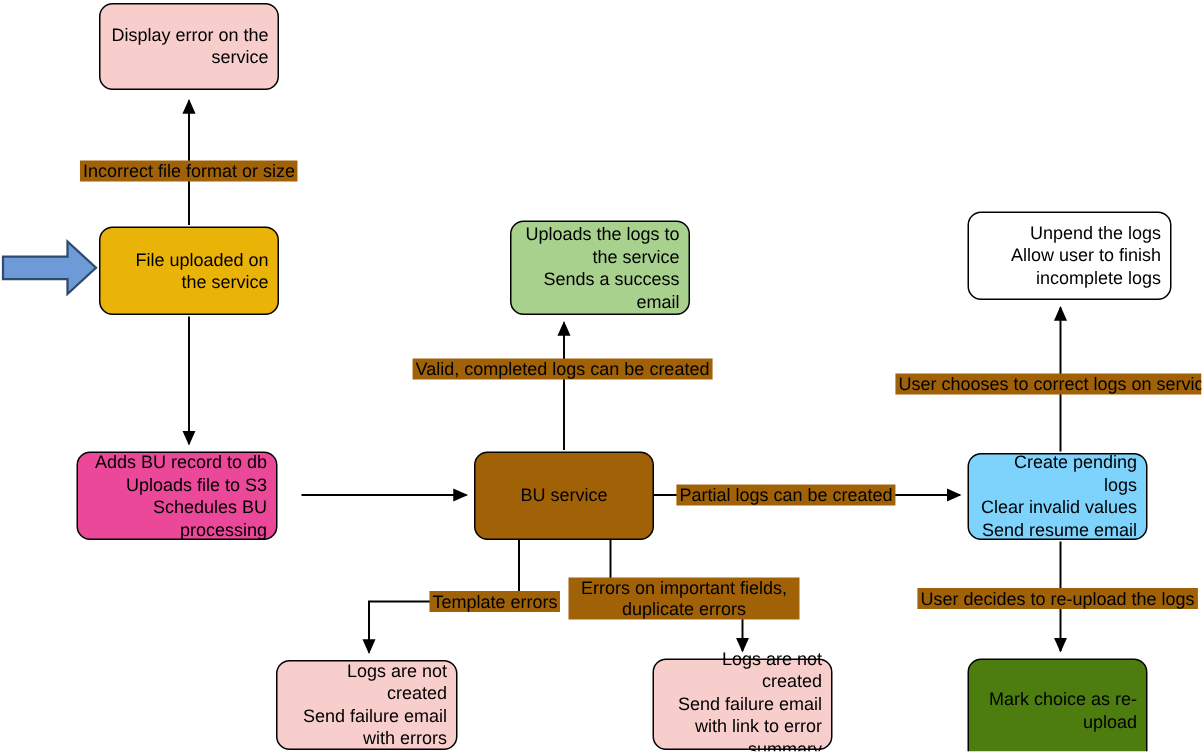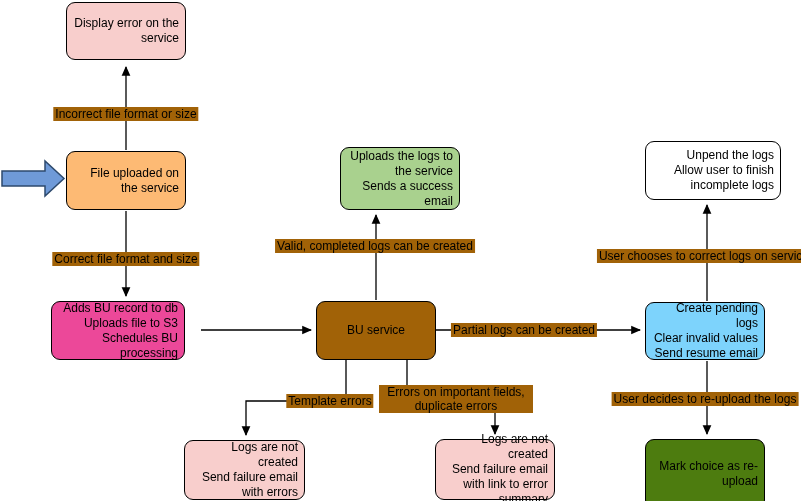--- a/index.html
+++ b/index.html
@@ -72,21 +72,21 @@
     <line x1="707" y1="301" x2="707" y2="205" stroke="#000" stroke-width="1.3" marker-end="url(#arr)"></line>
     <line x1="707" y1="361" x2="707" y2="434" stroke="#000" stroke-width="1.3" marker-end="url(#arr)"></line>
     <polyline points="346,360 346,401 246,401 246,435" fill="none" stroke="#000" stroke-width="1.3" marker-end="url(#arr)"></polyline>
     <polyline points="407,360 407,400 495,400 495,434" fill="none" stroke="#000" stroke-width="1.3" marker-end="url(#arr)"></polyline>
   </svg>
 
   <div class="node" style="left: 66px; top: 2px; width: 120px; height: 58px; background-color: rgb(248, 206, 204);">
     <span>Display error on the service</span>
   </div>
 
-  <div class="node" style="left: 66px; top: 151px; width: 120px; height: 59px; background-color: #fdba74;">
+  <div class="node" style="left: 66px; top: 151px; width: 120px; height: 59px; background-color: #eab308;">
     <span>File uploaded on the service</span>
   </div>
 
   <div class="node" style="left: 51px; top: 301px; width: 134px; height: 59px; background-color: #ec4899;">
     <span>Adds BU record to db
 Uploads file to S3
 Schedules BU processing</span>
   </div>
 
   <div class="node" style="left: 316px; top: 301px; width: 120px; height: 59px; background-color: #a16207;">
@@ -118,21 +118,20 @@
 Send failure email with errors</span>
   </div>
 
   <div class="node" style="left: 435px; top: 439px; width: 120px; height: 61px; background-color: rgb(248, 206, 204);">
     <span>Logs are not created
 Send failure email with link to error summary</span>
   </div>
 
   <div class="edge-label" style="left:126px; top:114px;">Incorrect file format or size</div>
 
-  <div class="edge-label" style="left:126px; top:259px;">Correct file format and size</div>
 
   <div class="edge-label" style="left:375px; top:246px;text-align:center;">Valid, completed logs can be created</div>
 
   <div class="edge-label" style="left:524px; top:330px;">Partial logs can be created</div>
 
   <div class="edge-label" style="left:330px; top:401px;">Template errors</div>
 
   <div class="edge-label wrap" style="left:456px; top:399px;">Errors on important fields, duplicate errors</div>
 
   <div class="edge-label" style="left:704px; top:256px;">User chooses to correct logs on service</div>

